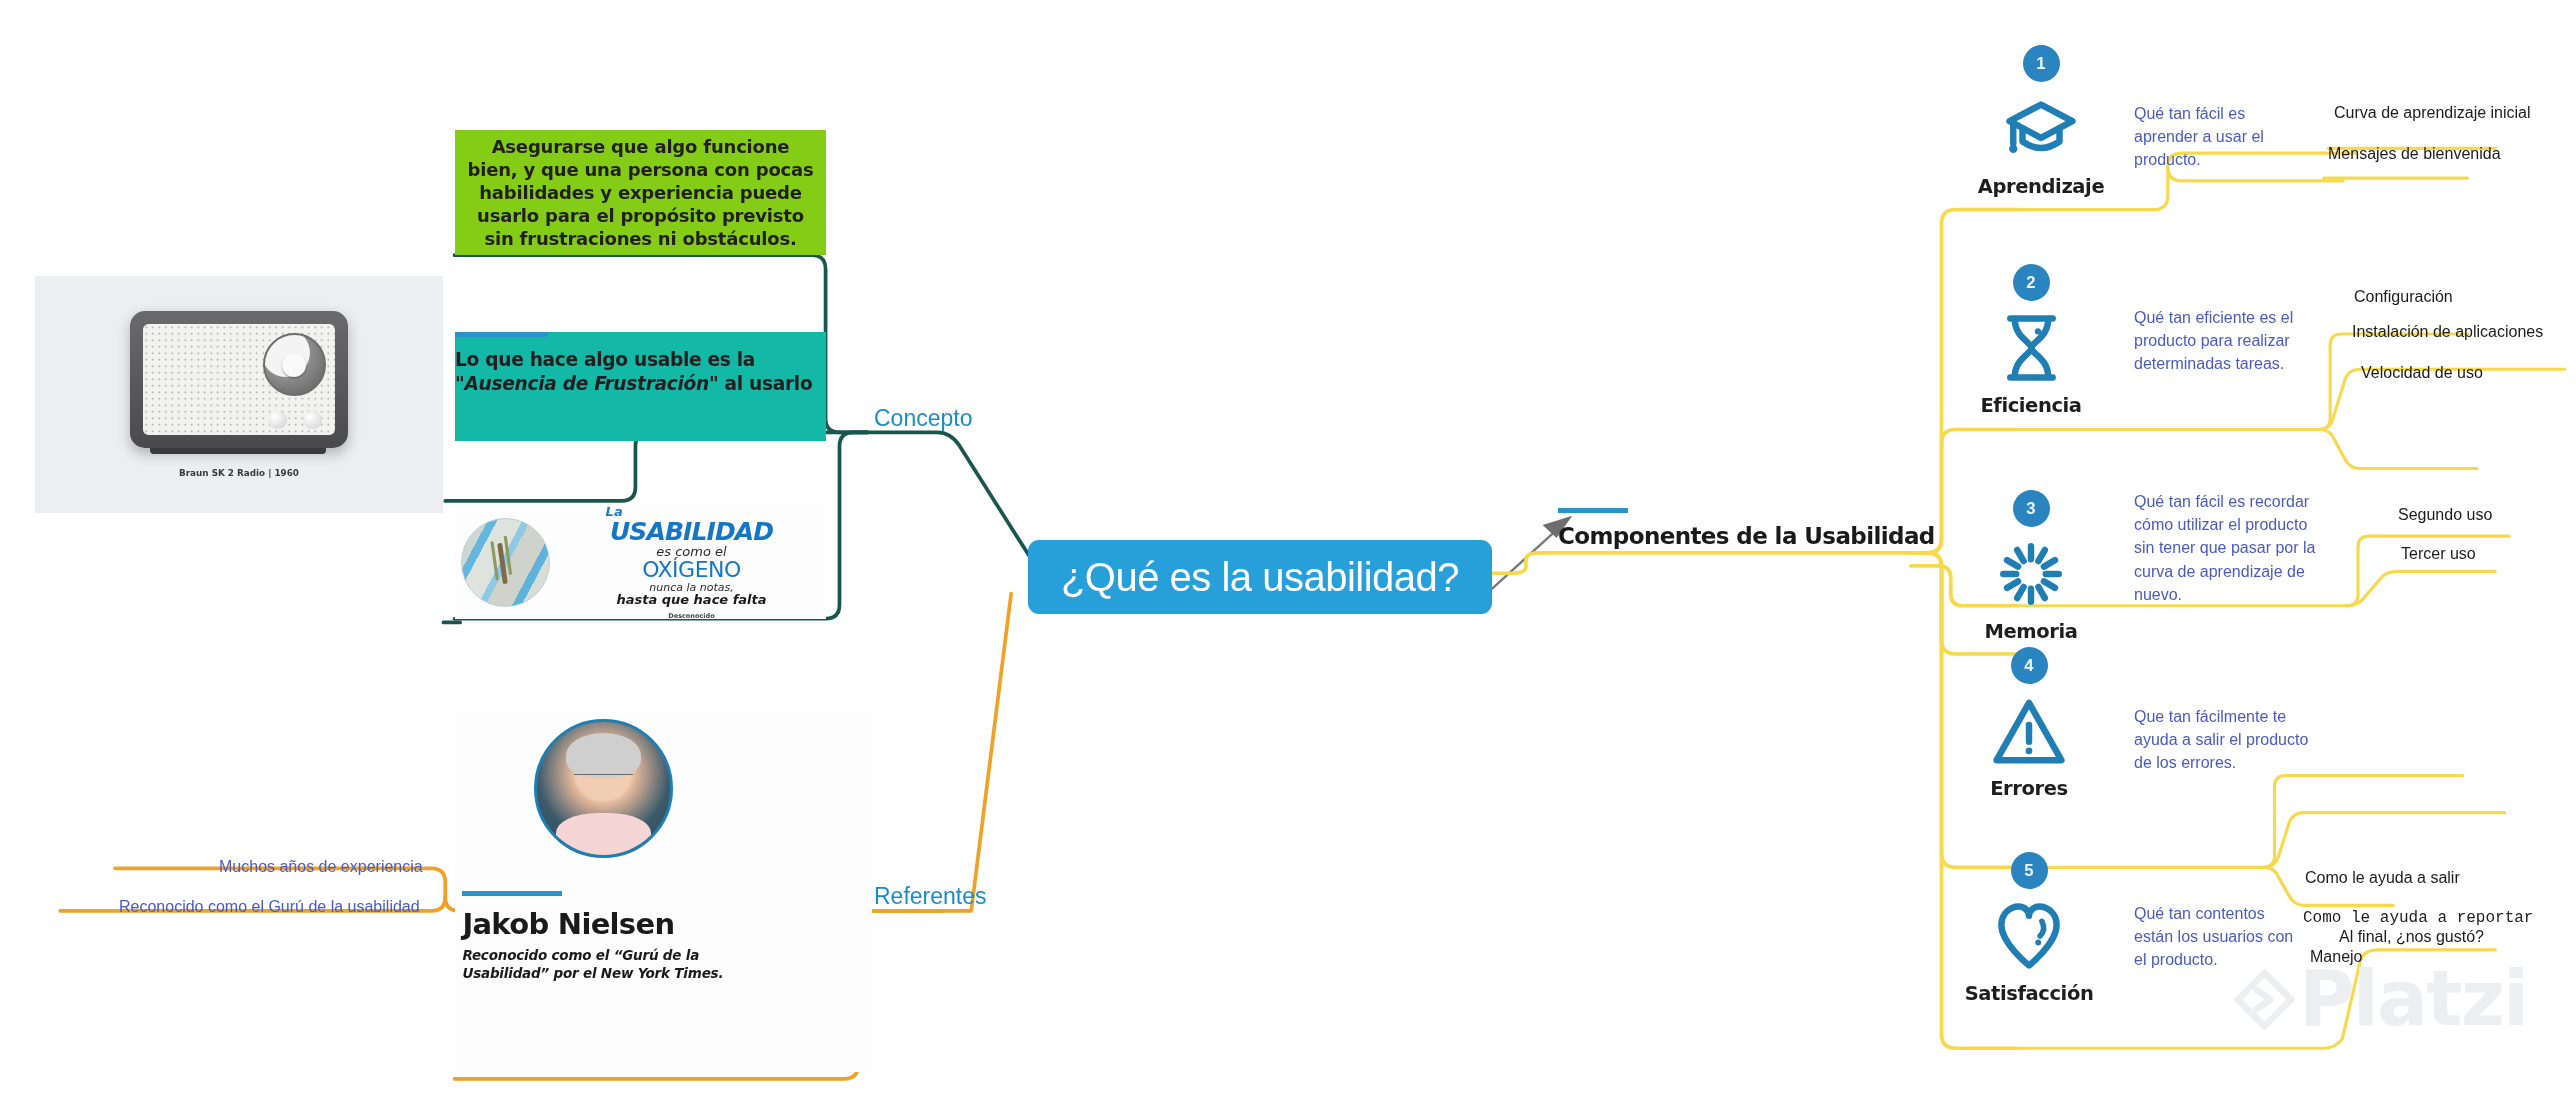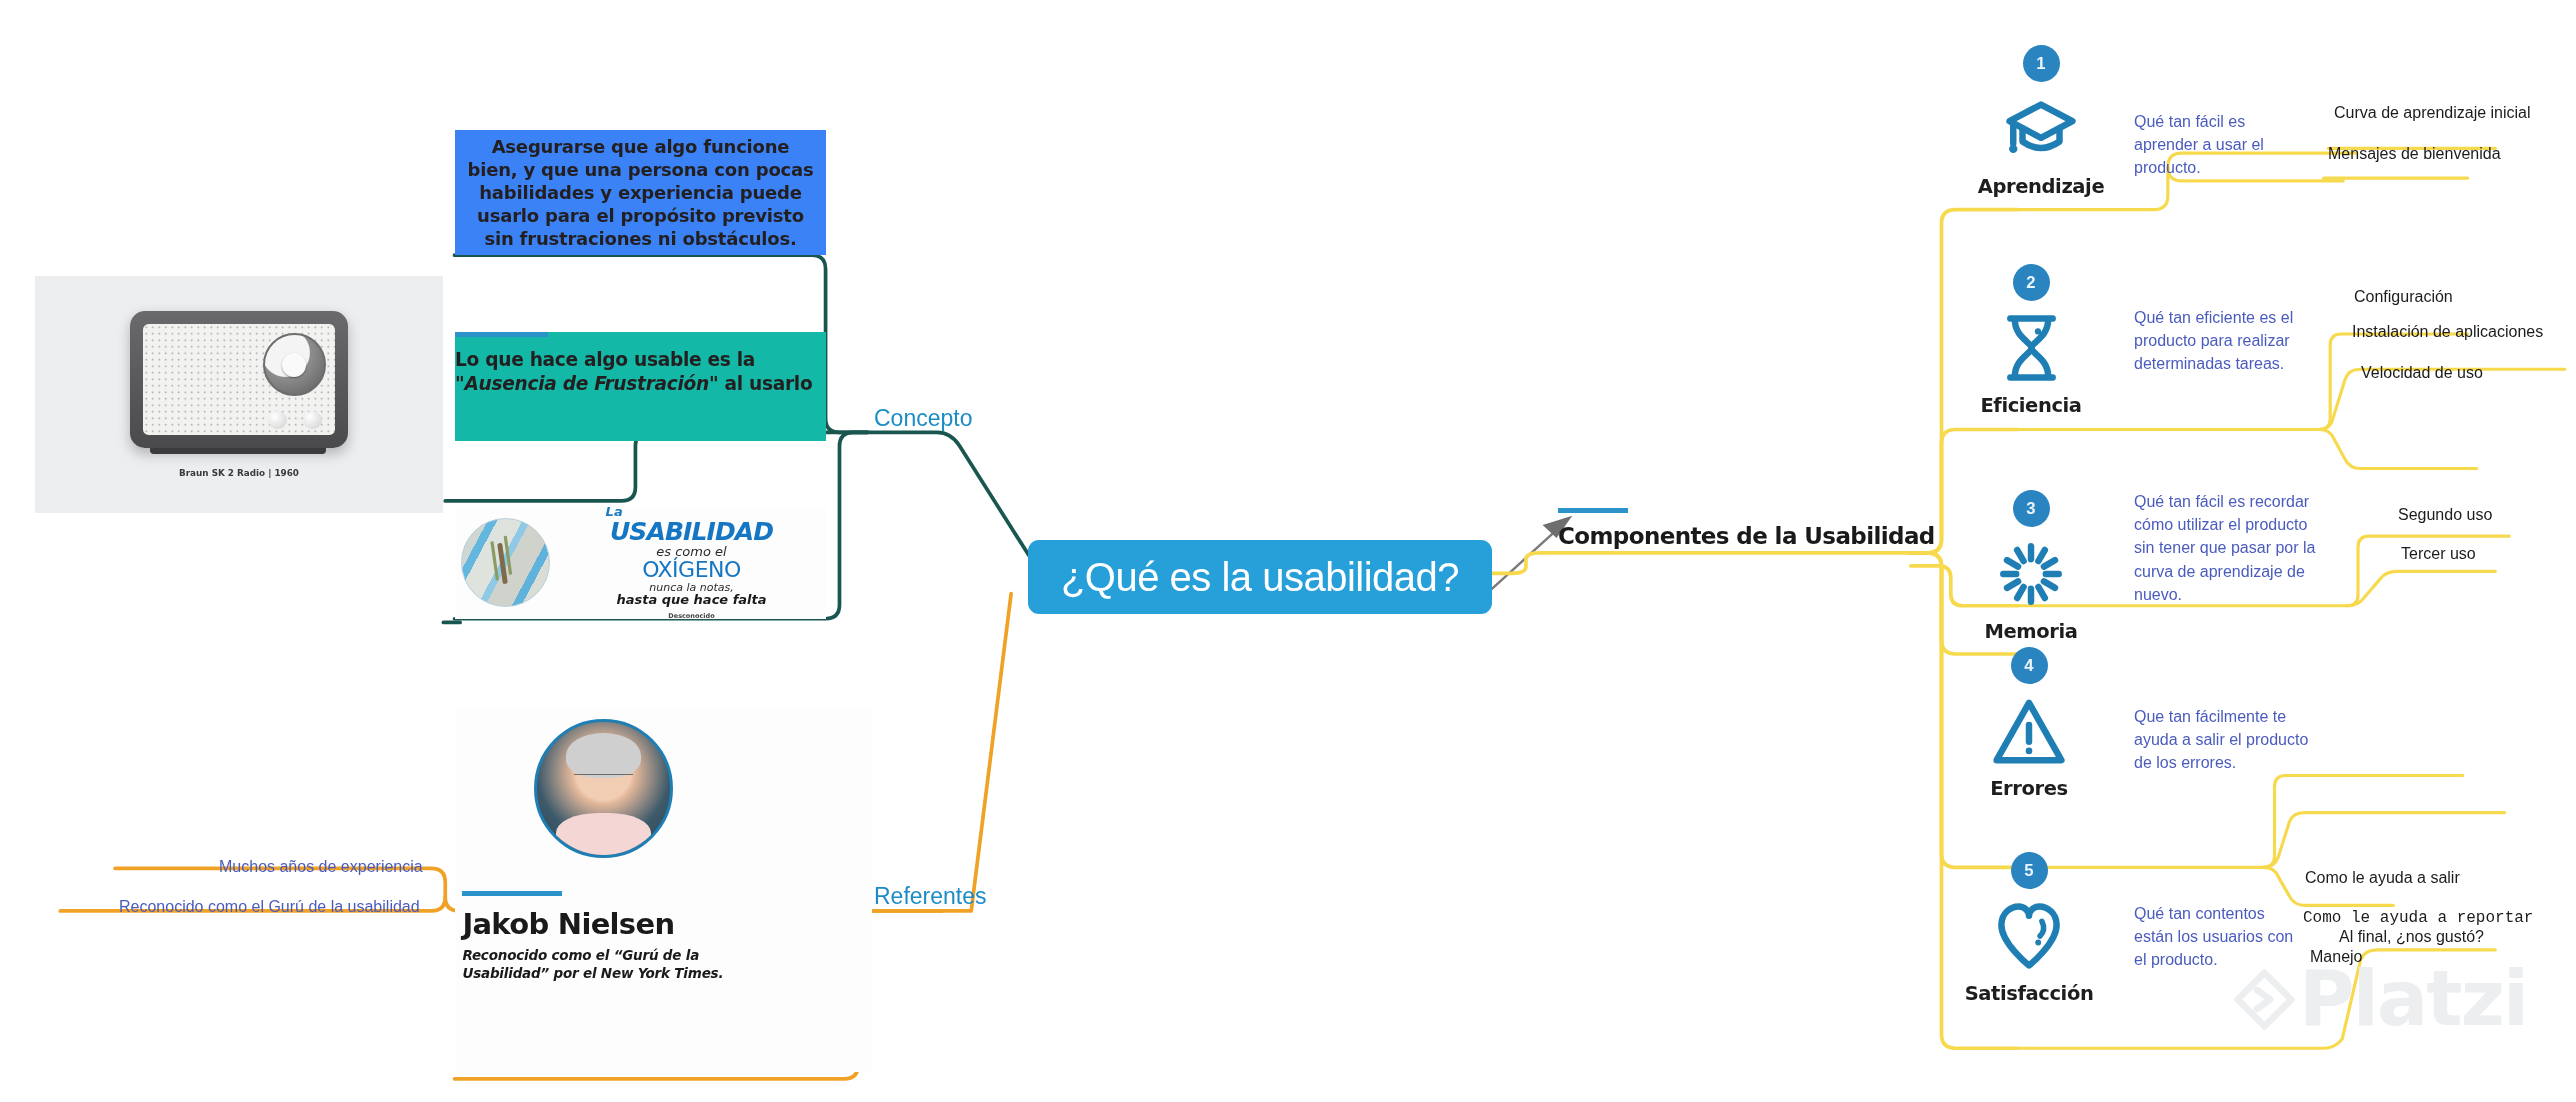--- a/index.html
+++ b/index.html
@@ -13,21 +13,21 @@
 
   
   #wires { position: absolute; inset: 0; width: 2576px; height: 1103px; pointer-events: none; }
 
   
   .abs { position: absolute; }
 
   
   .card-def {
     left: 455px; top: 130px; width: 371px; height: 125px;
-    background: #3b82f6;
+    background: #84cc16;
     display: flex; align-items: center; justify-content: center;
   }
   .card-def p {
     font-family: "DejaVu Sans", sans-serif;
     font-weight: 700; font-size: 18px; line-height: 1.28;
     color: #231f20; text-align: center; letter-spacing: -0.2px;
     padding: 0 9.3px;
   }
 
   .card-frustracion { left: 455px; top: 332px; width: 371px; height: 109px; background:#14b8a6; }
@@ -287,21 +287,21 @@
     <div class="comp-icon">
       <svg width="74" height="65" viewBox="0 0 80 70" fill="none" stroke="#1f7fb5" stroke-width="7" stroke-linejoin="round">
         <polygon points="40,8 74,26 40,44 6,26"></polygon>
         <path d="M20 34 L20 48 Q40 62 60 48 L60 34" stroke-linecap="round"></path>
         <path d="M10 29 L10 50" stroke-linecap="round"></path>
         <circle cx="10" cy="56" r="4.5" fill="#1f7fb5" stroke="none"></circle>
       </svg>
     </div>
     <div class="comp-name">Aprendizaje</div>
   </div>
-  <div class="abs comp-desc" style="left:2134px; top:102px; width:158px;margin-top:8px;">Qué tan fácil es aprender a usar el producto.</div>
+  <div class="abs comp-desc" style="left:2134px; top:102px; width:158px;">Qué tan fácil es aprender a usar el producto.</div>
   <div class="abs leaf" style="left:2334px; top:104px;">Curva de aprendizaje inicial</div>
   <div class="abs leaf" style="left:2328px; top:145px;">Mensajes de bienvenida</div>
 
   <div class="abs comp-tile" style="left:1957px; top:264px;">
     <div class="comp-badge">2</div>
     <div class="comp-icon">
       <svg width="61" height="70" viewBox="0 0 66 76" fill="none" stroke="#1f7fb5" stroke-width="7" stroke-linecap="round" stroke-linejoin="round">
         <path d="M10 6 L56 6"></path>
         <path d="M10 70 L56 70"></path>
         <path d="M15 8 C15 26 33 32 33 38 C33 44 15 50 15 68"></path>

